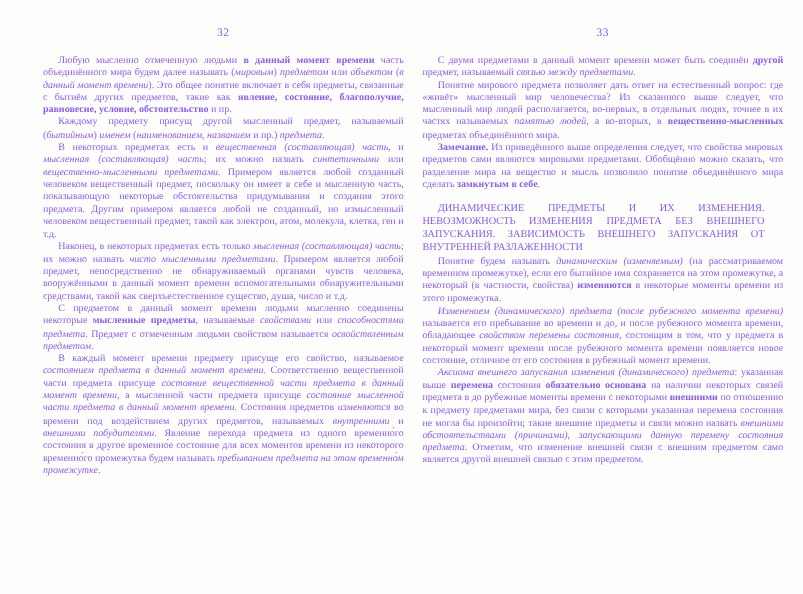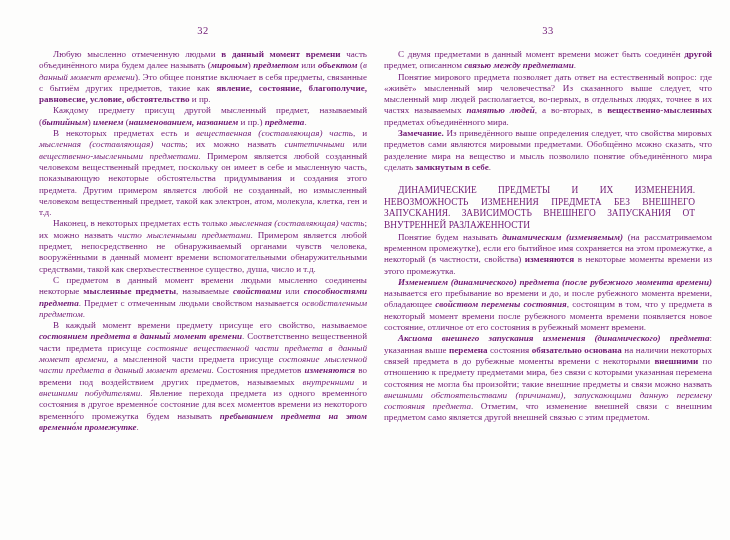--- a/index.html
+++ b/index.html
@@ -7,21 +7,21 @@
     padding: 0;
     background: #fdfdfc;
     width: 730px;
     height: 540px;
     overflow: hidden;
   }
   .spread {
     position: relative;
     width: 730px;
     height: 540px;
-    color: #701a75;
+    color: #8b5cf6;
     font-family: "Liberation Serif", "DejaVu Serif", serif;
   }
   .page {
     position: absolute;
     top: 25px;
     width: 328px;
   }
   .page-left  { left: 39px; }
   .page-right { left: 384px; }
   .pageno {
@@ -41,21 +41,21 @@
   }
   .heading {
     text-indent: 14px;
     margin: 12px 17px 0 0;
     text-transform: none;
     font-size: 9.4px;
     line-height: 11.6px;
   }
   .s-b  { font-weight: bold; }
   .s-i  { font-style: italic; }
-  .s-bi { font-weight: bold; font-style: italic; }
+  .s-bi { font-weight: normal; font-style: italic; }
 </style>
 </head>
 <body>
 
 <div class="spread">
 
   <div class="page page-left">
     <div class="pageno">32</div>
     <div class="body-text">
         <div class="para"><span>Любую мысленно отмеченную людьми </span><span class="s-b">в данный момент времени</span><span> часть объединённого мира будем далее называть (</span><span class="s-bi">мировым</span><span>) </span><span class="s-bi">предметом</span><span> или </span><span class="s-bi">объектом</span><span> (</span><span class="s-i">в данный момент времени</span><span>). Это общее понятие включает в себя предметы, связанные с бытиём других предметов, такие как </span><span class="s-b">явление, состояние, благополучие, равновесие, условие, обстоятельство</span><span> и пр.</span></div>
@@ -63,21 +63,21 @@
         <div class="para"><span>В некоторых предметах есть и </span><span class="s-i">вещественная (составляющая) часть</span><span>, и </span><span class="s-i">мысленная (составляющая) часть</span><span>; их можно назвать </span><span class="s-i">синтетичными</span><span> или </span><span class="s-i">вещественно-мысленными предметами</span><span>. Примером является любой созданный человеком вещественный предмет, поскольку он имеет в себе и мысленную часть, показывающую некоторые обстоятельства придумывания и создания этого предмета. Другим примером является любой не созданный, но измысленный человеком вещественный предмет, такой как электрон, атом, молекула, клетка, ген и т.д.</span></div>
         <div class="para"><span>Наконец, в некоторых предметах есть только </span><span class="s-i">мысленная (составляющая) часть</span><span>; их можно назвать </span><span class="s-i">чисто мысленными предметами</span><span>. Примером является любой предмет, непосредственно не обнаруживаемый органами чувств человека, вооружёнными в данный момент времени вспомогательными обнаружительными средствами, такой как сверхъестественное существо, душа, число и т.д.</span></div>
         <div class="para"><span>С предметом в данный момент времени людьми мысленно соединены некоторые </span><span class="s-b">мысленные предметы</span><span>, называемые </span><span class="s-bi">свойствами</span><span> или </span><span class="s-bi">способностями предмета</span><span>. Предмет с отмеченным людьми свойством называется </span><span class="s-i">освойствленным предметом</span><span>.</span></div>
         <div class="para"><span>В каждый момент времени предмету присуще его свойство, называемое </span><span class="s-bi">состоянием предмета в данный момент времени</span><span>. Соответственно вещественной части предмета присуще </span><span class="s-i">состояние вещественной части предмета в данный момент времени</span><span>, а мысленной части предмета присуще </span><span class="s-i">состояние мысленной части предмета в данный момент времени</span><span>. Состояния предметов </span><span class="s-bi">изменяются</span><span> во времени под воздействием других предметов, называемых </span><span class="s-i">внутренними</span><span> и </span><span class="s-i">внешними побудителями</span><span>. Явление перехода предмета из одного временно́го состояния в другое временно́е состояние для всех моментов времени из некоторого временно́го промежутка будем называть </span><span class="s-bi">пребыванием предмета на этом временно́м промежутке</span><span>.</span></div>
       </div>
   </div>
 
   <div class="page page-right">
     <div class="pageno">33</div>
     <div class="body-text">
-        <div class="para"><span>С двумя предметами в данный момент времени может быть соединён </span><span class="s-b">другой</span><span> предмет, описанном </span><span class="s-bi">связью между предметами</span><span>.</span></div>
+        <div class="para"><span>С двумя предметами в данный момент времени может быть соединён </span><span class="s-b">другой</span><span> предмет, называемый </span><span class="s-bi">связью между предметами</span><span>.</span></div>
         <div class="para"><span>Понятие мирового предмета позволяет дать ответ на естественный вопрос: где «живёт» мысленный мир человечества? Из сказанного выше следует, что мысленный мир людей располагается, во-первых, в отдельных людях, точнее в их частях называемых </span><span class="s-bi">памятью людей</span><span>, а во-вторых, в </span><span class="s-b">вещественно-мысленных</span><span> предметах объединённого мира.</span></div>
         <div class="para"><span class="s-b">Замечание.</span><span> Из приведённого выше определения следует, что свойства мировых предметов сами являются мировыми предметами. Обобщённо можно сказать, что разделение мира на вещество и мысль позволило понятие объединённого мира сделать </span><span class="s-b">замкнутым в себе</span><span>.</span></div>
         <div class="heading"><span>ДИНАМИЧЕСКИЕ ПРЕДМЕТЫ И ИХ ИЗМЕНЕНИЯ. НЕВОЗМОЖНОСТЬ ИЗМЕНЕНИЯ ПРЕДМЕТА БЕЗ ВНЕШНЕГО ЗАПУСКАНИЯ. ЗАВИСИМОСТЬ ВНЕШНЕГО ЗАПУСКАНИЯ ОТ ВНУТРЕННЕЙ РАЗЛАЖЕННОСТИ</span></div>
         <div class="para"><span>Понятие будем называть </span><span class="s-bi">динамическим (изменяемым)</span><span> (на рассматриваемом временном промежутке), если его бытийное имя сохраняется на этом промежутке, а некоторый (в частности, свойства) </span><span class="s-b">изменяются</span><span> в некоторые моменты времени из этого промежутка.</span></div>
         <div class="para"><span class="s-bi">Изменением (динамического) предмета (после рубежного момента времени)</span><span> называется его пребывание во времени и до, и после рубежного момента времени, обладающее </span><span class="s-bi">свойством перемены состояния</span><span>, состоящим в том, что у предмета в некоторый момент времени после рубежного момента времени появляется новое состояние, отличное от его состояния в рубежный момент времени.</span></div>
         <div class="para"><span class="s-bi">Аксиома внешнего запускания изменения (динамического) предмета</span><span>: указанная выше </span><span class="s-b">перемена</span><span> состояния </span><span class="s-b">обязательно основана</span><span> на наличии некоторых связей предмета в до рубежные моменты времени с некоторыми </span><span class="s-b">внешними</span><span> по отношению к предмету предметами мира, без связи с которыми указанная перемена состояния не могла бы произойти; такие внешние предметы и связи можно назвать </span><span class="s-i">внешними обстоятельствами (причинами), запускающими данную перемену состояния предмета</span><span>. Отметим, что изменение внешней связи с внешним предметом само является другой внешней связью с этим предметом.</span></div>
       </div>
   </div>
 
 </div>

